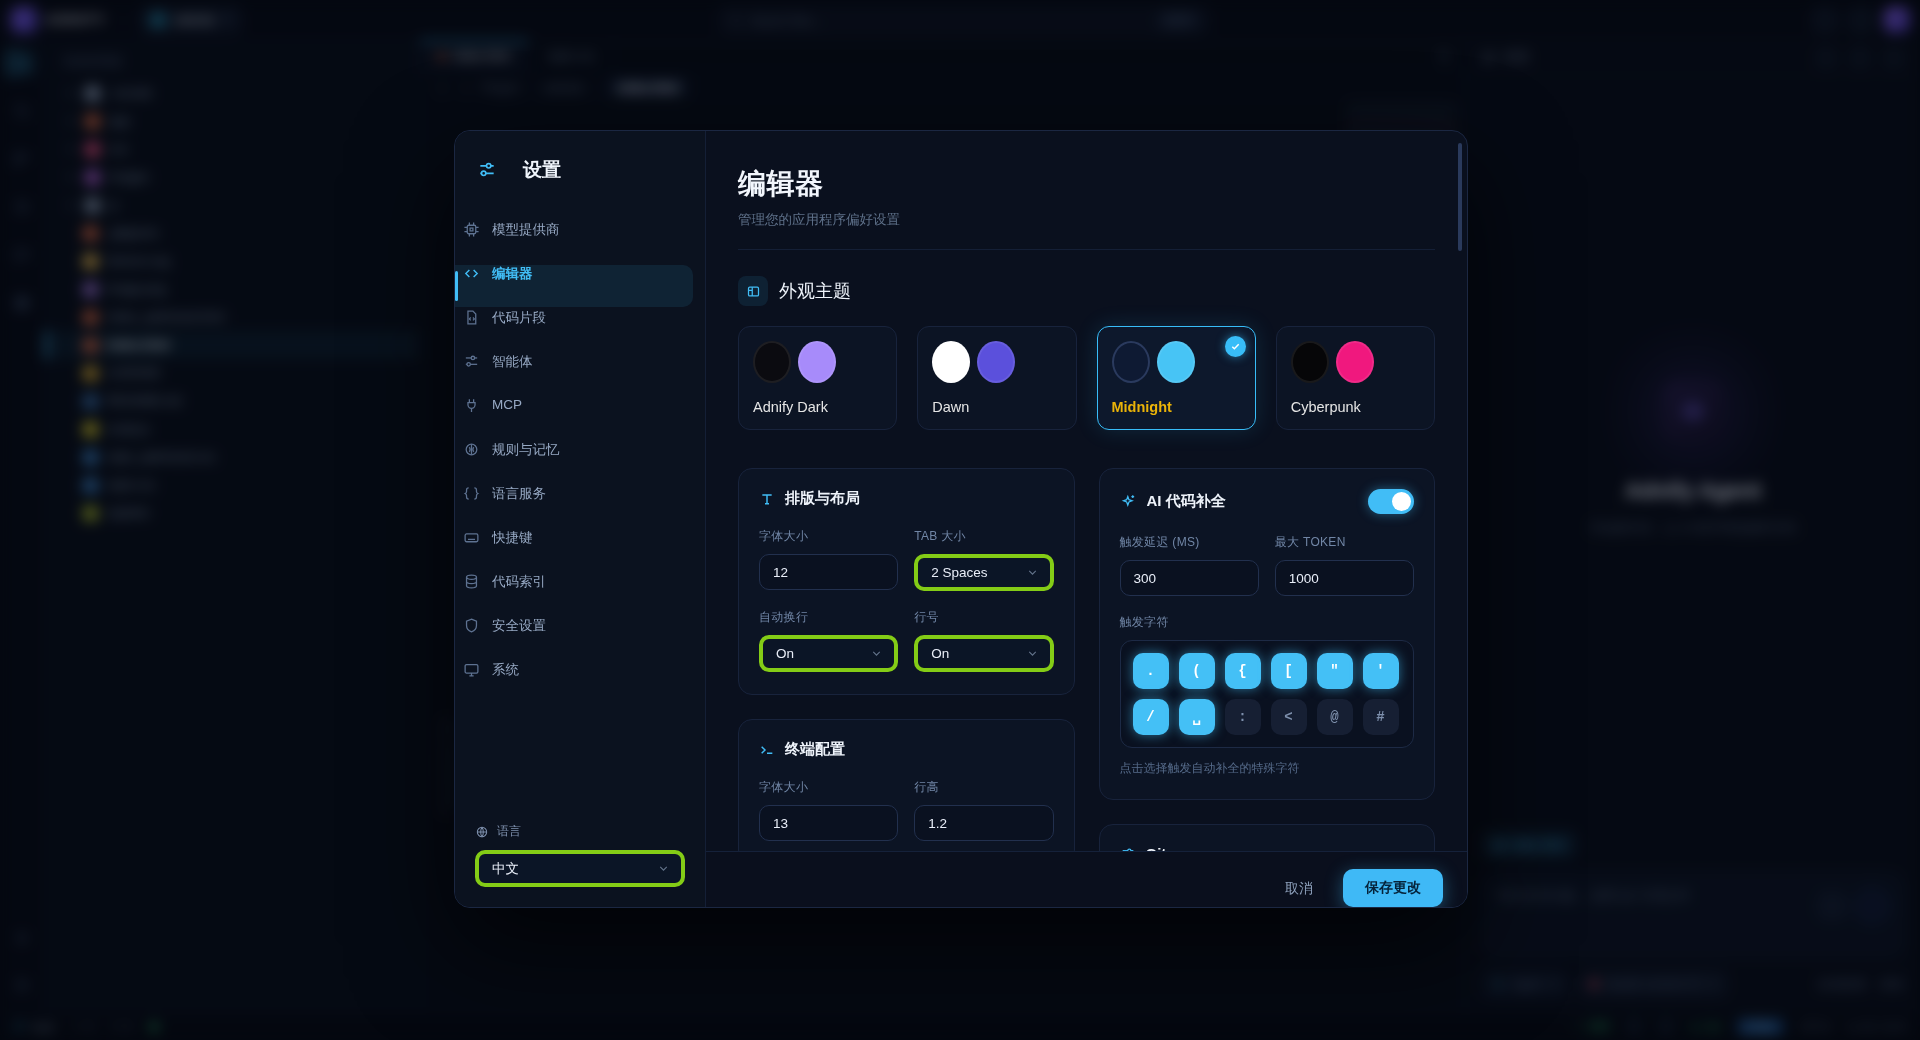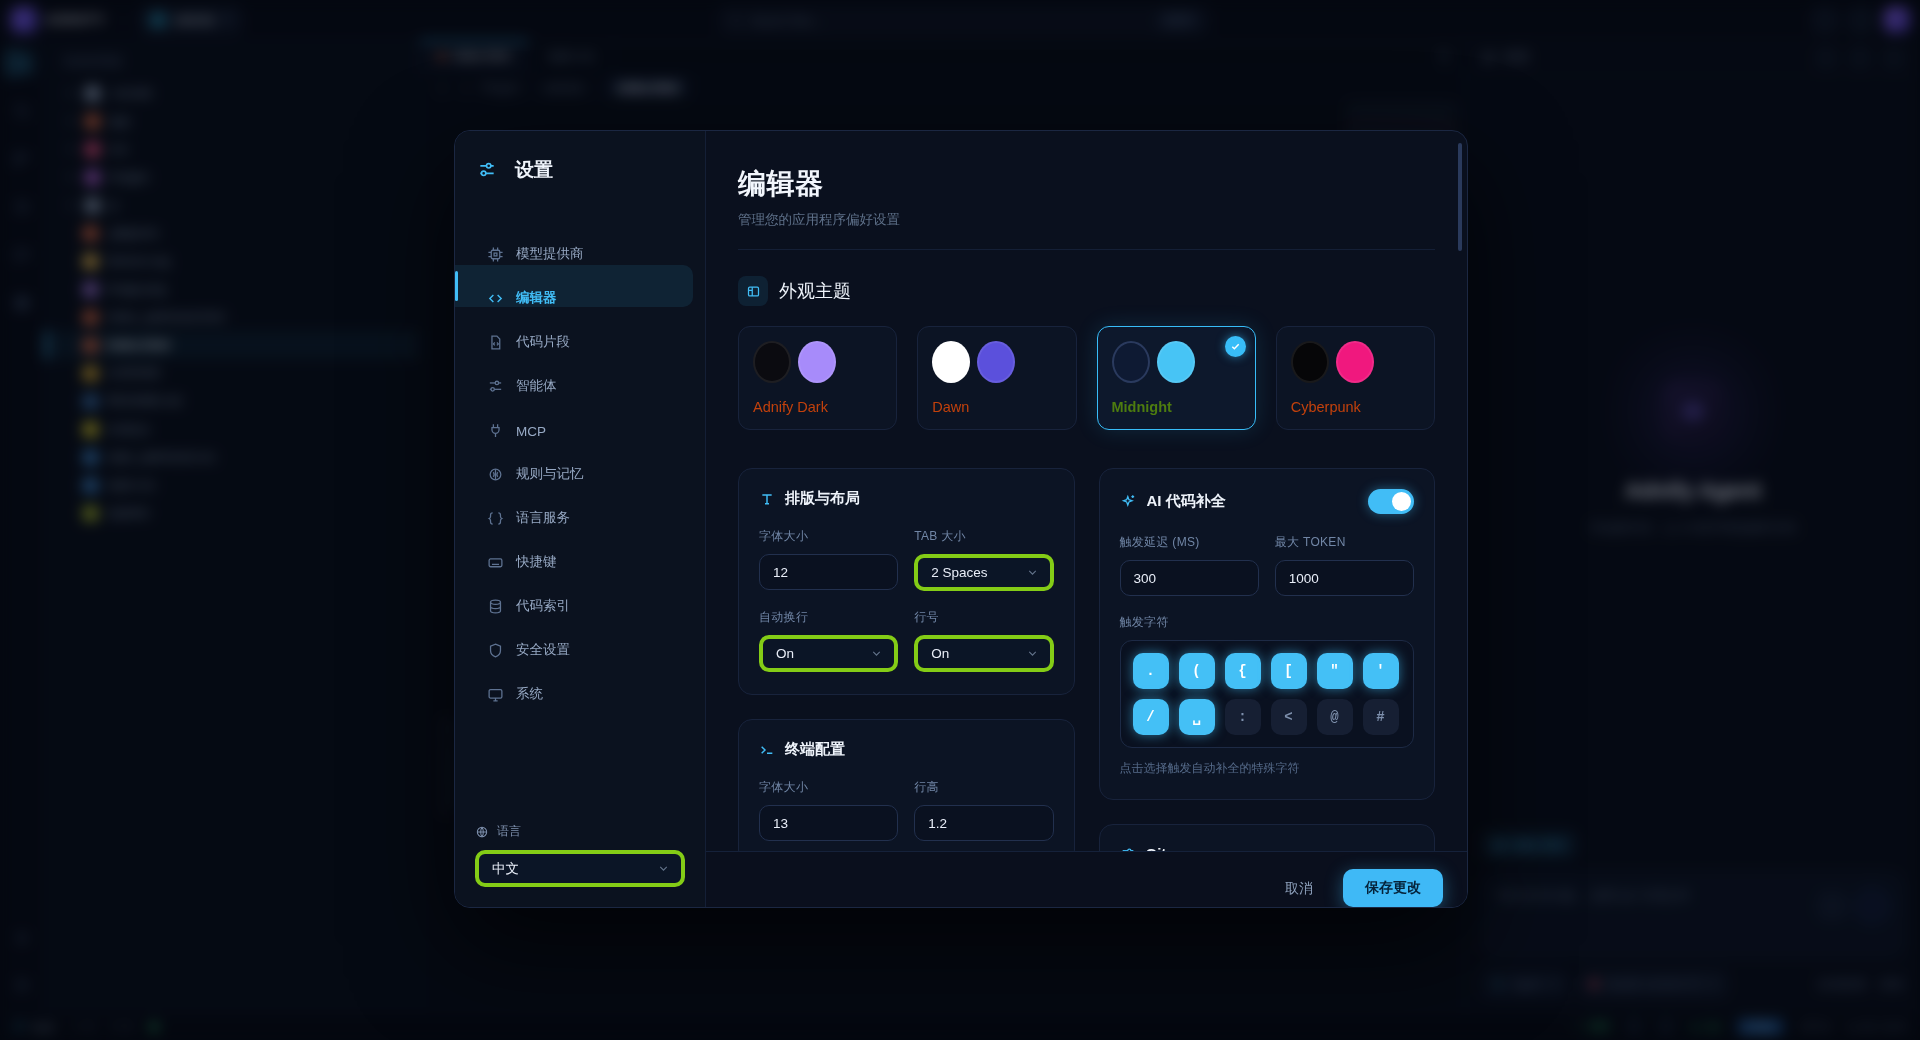--- a/index.html
+++ b/index.html
@@ -68,25 +68,25 @@
 .sb-item{display:flex;align-items:center;gap:5px}
 .sb-branch{color:#8fa3bf}.sb-branch svg{color:#2ba5da}
 .sb-dot{width:8px;height:8px;border-radius:50%;background:#2fbf71}
 .sb-right{margin-left:auto;display:flex;gap:16px;align-items:center}
 .sb-green{color:#2fbf71}
 .sb-pill{background:#15447a;color:#8fc6f5;border-radius:5px;padding:2px 9px;font-size:10.5px}
 
 .overlay{position:absolute;inset:0;background:rgba(3,7,16,.5)}
 .modal{position:absolute;left:454px;top:130px;width:1014px;height:778px;background:#0a101e;border:1px solid #1b2742;border-radius:16px;box-shadow:0 40px 100px rgba(0,0,0,.65);display:flex;overflow:hidden}
 .m-side{width:251px;background:#0b121f;border-right:1px solid #141f36;position:relative;flex:0 0 auto}
-.m-side-head{display:flex;align-items:center;gap:18px;padding:26px 22px 0;color:#f0f5fc}
+.m-side-head{display:flex;align-items:center;gap:26px;padding:26px 22px 0;color:#f0f5fc}
 .m-side-head .t{font-size:19px;font-weight:bold}
 .m-side-head svg{color:#41bdf6}
 .m-nav{margin-top:38px;display:flex;flex-direction:column;gap:2px}
-.m-nav-item{height:42px;display:flex;align-items:flex-end;gap:12px;padding-left:32px;margin-right:12px;border-radius:0 10px 10px 0;font-size:13.5px;color:#97a9c4;position:relative;cursor:pointer}
+.m-nav-item{height:42px;display:flex;align-items:flex-start;gap:12px;padding-left:8px;margin-right:12px;border-radius:0 10px 10px 0;font-size:13.5px;color:#97a9c4;position:relative;cursor:pointer}
 .m-nav-item svg{color:#5e7291;flex:0 0 auto}
 .m-nav-item.active{background:rgba(56,189,248,.1);color:#41bdf6;font-weight:bold}
 .m-nav-item.active svg{color:#41bdf6}
 .m-nav-item.active::before{content:"";position:absolute;left:0;top:6px;bottom:6px;width:3px;border-radius:2px;background:#41bdf6}
 .m-side-foot{position:absolute;left:20px;right:20px;bottom:20px}
 .m-lang-label{display:flex;align-items:center;gap:8px;font-size:12px;color:#7e90ad;margin-bottom:10px}
 .m-select,.f-select{height:37px;background:#0b1526;border:4px solid #84cc16;border-radius:10px;display:flex;align-items:center;padding:0 13px;font-size:13.5px;color:#e9eef8;position:relative;cursor:pointer}
 .m-select svg,.f-select svg{position:absolute;right:11px;color:#64748b}
 .m-main{flex:1;position:relative}
 .m-scroll{position:absolute;inset:0 0 56px 0;overflow:hidden;padding:34px 32px 0}
@@ -94,22 +94,22 @@
 .m-sub{font-size:13.5px;color:#5e7089;margin-top:8px}
 .m-divider{height:1px;background:#141f36;margin:20px 0 26px}
 .sec-head{display:flex;align-items:center;gap:11px}
 .sec-ico{width:30px;height:30px;border-radius:8px;background:rgba(56,189,248,.1);display:flex;align-items:center;justify-content:center;color:#41bdf6}
 .sec-title{font-size:18px;font-weight:normal;color:#eef3fa}
 .themes{display:flex;gap:20px;margin-top:20px}
 .theme-card{width:160px;height:104px;background:#0c1424;border:1px solid #18233c;border-radius:12px;padding:14px;position:relative;cursor:pointer;display:flex;flex-direction:column}
 .theme-card.selected{border:1.5px solid #38bdf8;background:#0d182c;box-shadow:0 0 22px rgba(56,189,248,.15)}
 .swatches{display:flex;gap:7px}
 .sw{width:38px;height:42px;border-radius:50%;border:2px solid rgba(255,255,255,.08)}
-.theme-name{margin-top:auto;font-size:14.5px;color:#c2410c}
-.theme-card.selected .theme-name{color:#4d7c0f;font-weight:bold}
+.theme-name{margin-top:auto;font-size:14.5px;color:#e5e5e5}
+.theme-card.selected .theme-name{color:#eab308;font-weight:bold}
 .check-badge{position:absolute;top:9px;right:9px;width:21px;height:21px;border-radius:50%;background:#38bdf8;display:flex;align-items:center;justify-content:center;color:#fff;box-shadow:0 0 10px rgba(56,189,248,.6)}
 .grid2{display:flex;gap:24px;margin-top:38px}
 .gcol{flex:1;display:flex;flex-direction:column;gap:24px;min-width:0}
 .card{background:#0c1424;border:1px solid #18233c;border-radius:14px;padding:20px 20px 22px}
 .card-head{display:flex;align-items:center;gap:10px;margin-bottom:20px}
 .card-head svg{color:#41bdf6}
 .card-title{font-size:15px;font-weight:bold;color:#eef3fa}
 .fgrid{display:grid;grid-template-columns:1fr 1fr;gap:18px 16px}
 .f-label{font-size:12px;color:#7186a6;font-weight:normal;letter-spacing:.3px;margin-bottom:9px}
 .f-input{height:36px;width:100%;background:#0a1120;border:1px solid #22304e;border-radius:10px;padding:0 13px;font-size:13.5px;color:#e9eef8;font-family:inherit;outline:none}

